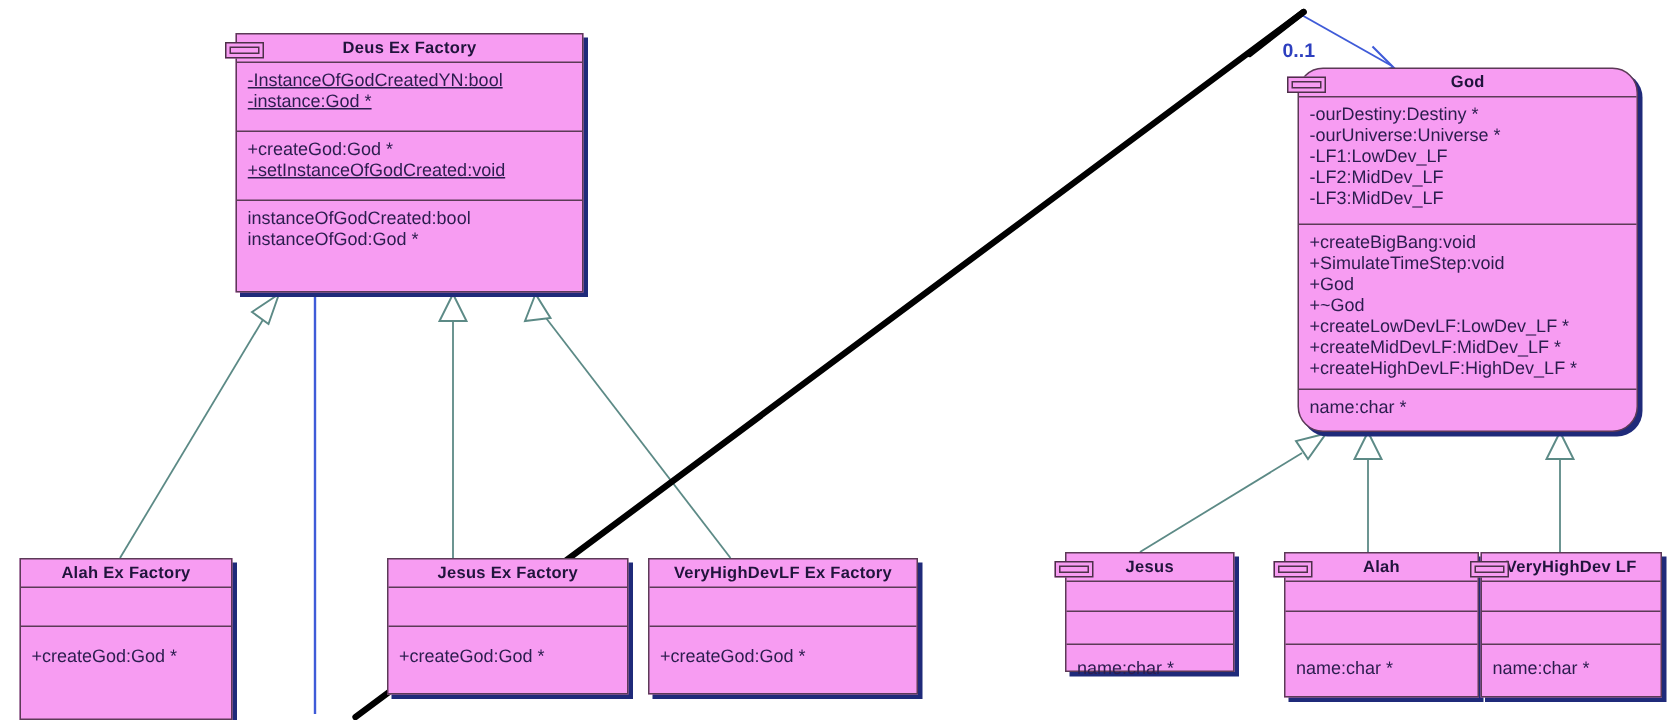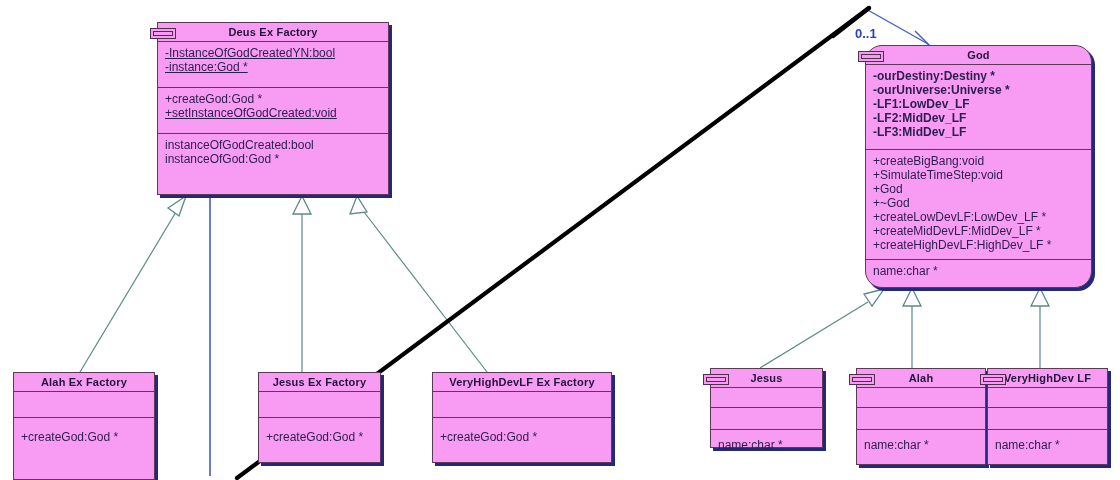--- a/index.html
+++ b/index.html
@@ -134,21 +134,21 @@
     </div>
     <div class="compartment" style="height:44px;">
       <div class="feat">instanceOfGodCreated:bool</div>
       <div class="feat">instanceOfGod:God *</div>
     </div>
   </div>
 
   <div class="uml-class" style="left:865px;top:45px;width:227px;height:243px;border-radius:17px;">
     <div class="class-tab"></div>
     <div class="cls-name">God</div>
-    <div class="compartment" style="height:85px;font-weight:bold;">
+    <div class="compartment" style="height:85px;">
       <div class="feat">-ourDestiny:Destiny *</div>
       <div class="feat">-ourUniverse:Universe *</div>
       <div class="feat">-LF1:LowDev_LF</div>
       <div class="feat">-LF2:MidDev_LF</div>
       <div class="feat">-LF3:MidDev_LF</div>
     </div>
     <div class="compartment" style="height:110px;">
       <div class="feat">+createBigBang:void</div>
       <div class="feat">+SimulateTimeStep:void</div>
       <div class="feat">+God</div>
@@ -165,21 +165,21 @@
   <div class="mult-label" style="left:855px;top:26px;">0..1</div>
 
   <div class="uml-class" style="left:13px;top:372px;width:142px;height:108px;">
     <div class="cls-name">Alah Ex Factory</div>
     <div class="compartment empty" style="height:26px;"></div>
     <div class="compartment" style="height:44px;padding-top:12px;">
       <div class="feat">+createGod:God *</div>
     </div>
   </div>
 
-  <div class="uml-class" style="left:258px;top:372px;width:123px;height:91px;">
+  <div class="uml-class" style="left:258px;top:372px;width:161px;height:91px;">
     <div class="cls-name">Jesus Ex Factory</div>
     <div class="compartment empty" style="height:26px;"></div>
     <div class="compartment" style="height:44px;padding-top:12px;">
       <div class="feat">+createGod:God *</div>
     </div>
   </div>
 
   <div class="uml-class" style="left:432px;top:372px;width:180px;height:91px;">
     <div class="cls-name">VeryHighDevLF Ex Factory</div>
     <div class="compartment empty" style="height:26px;"></div>

